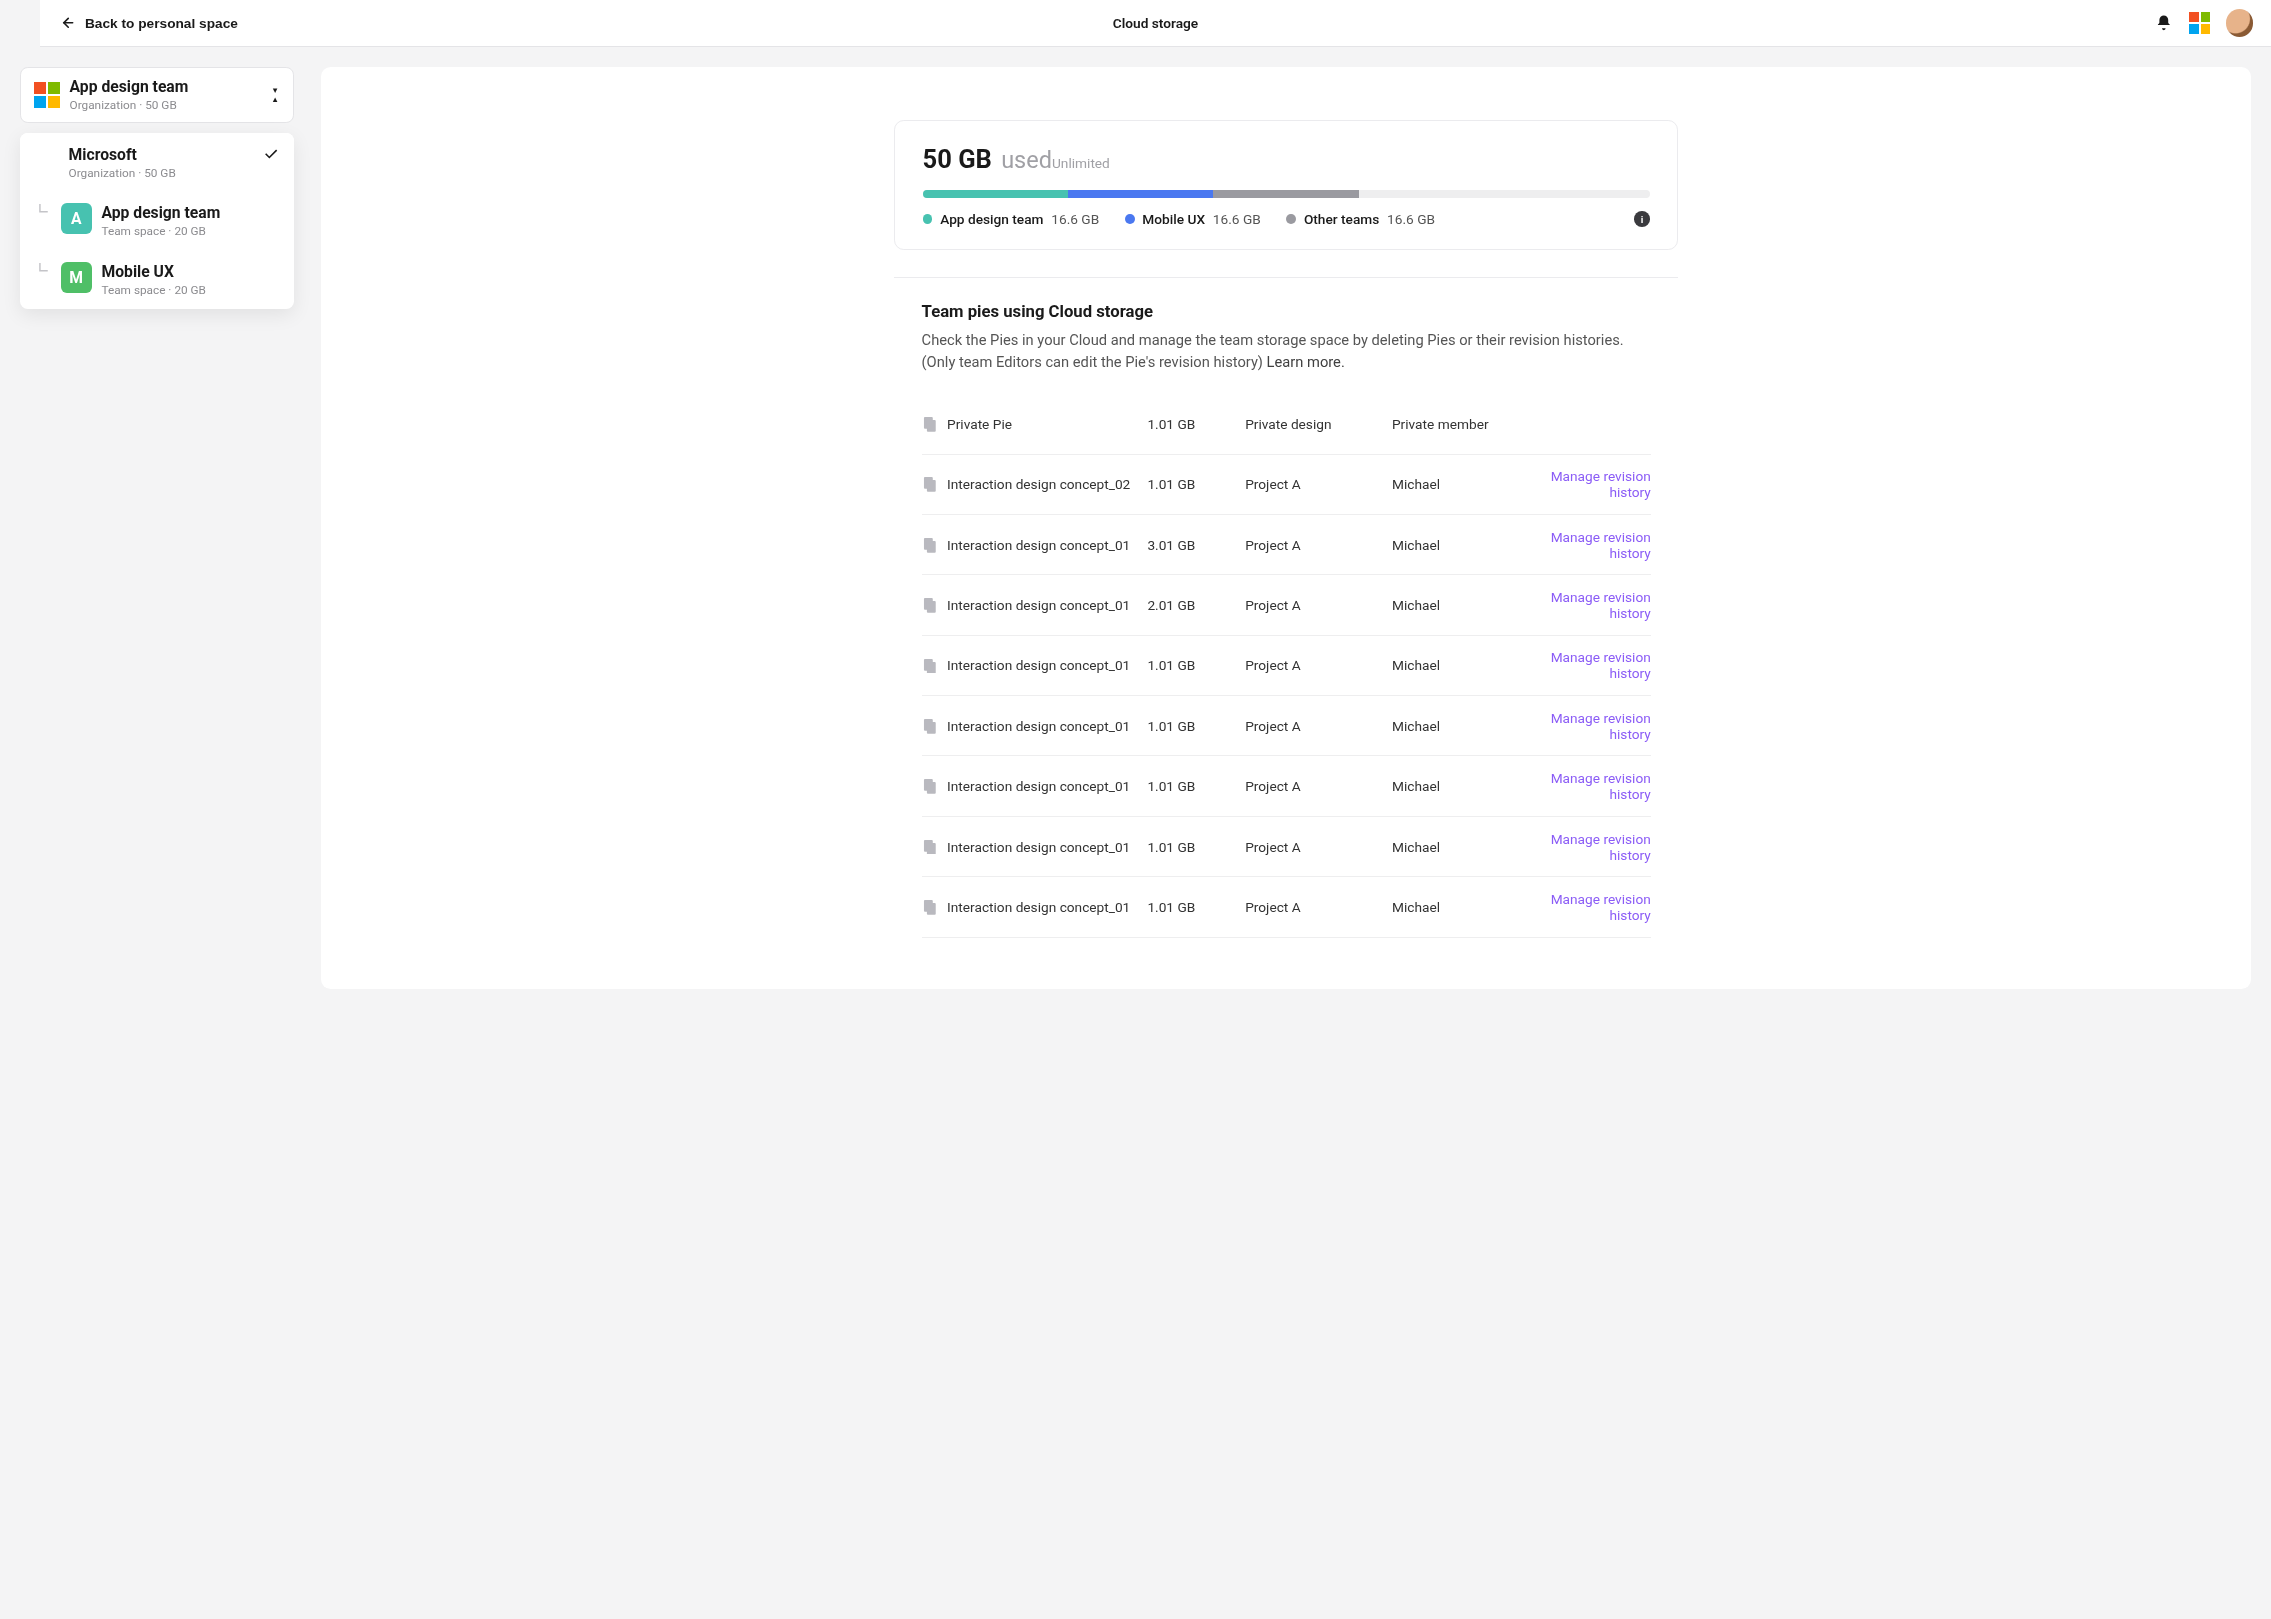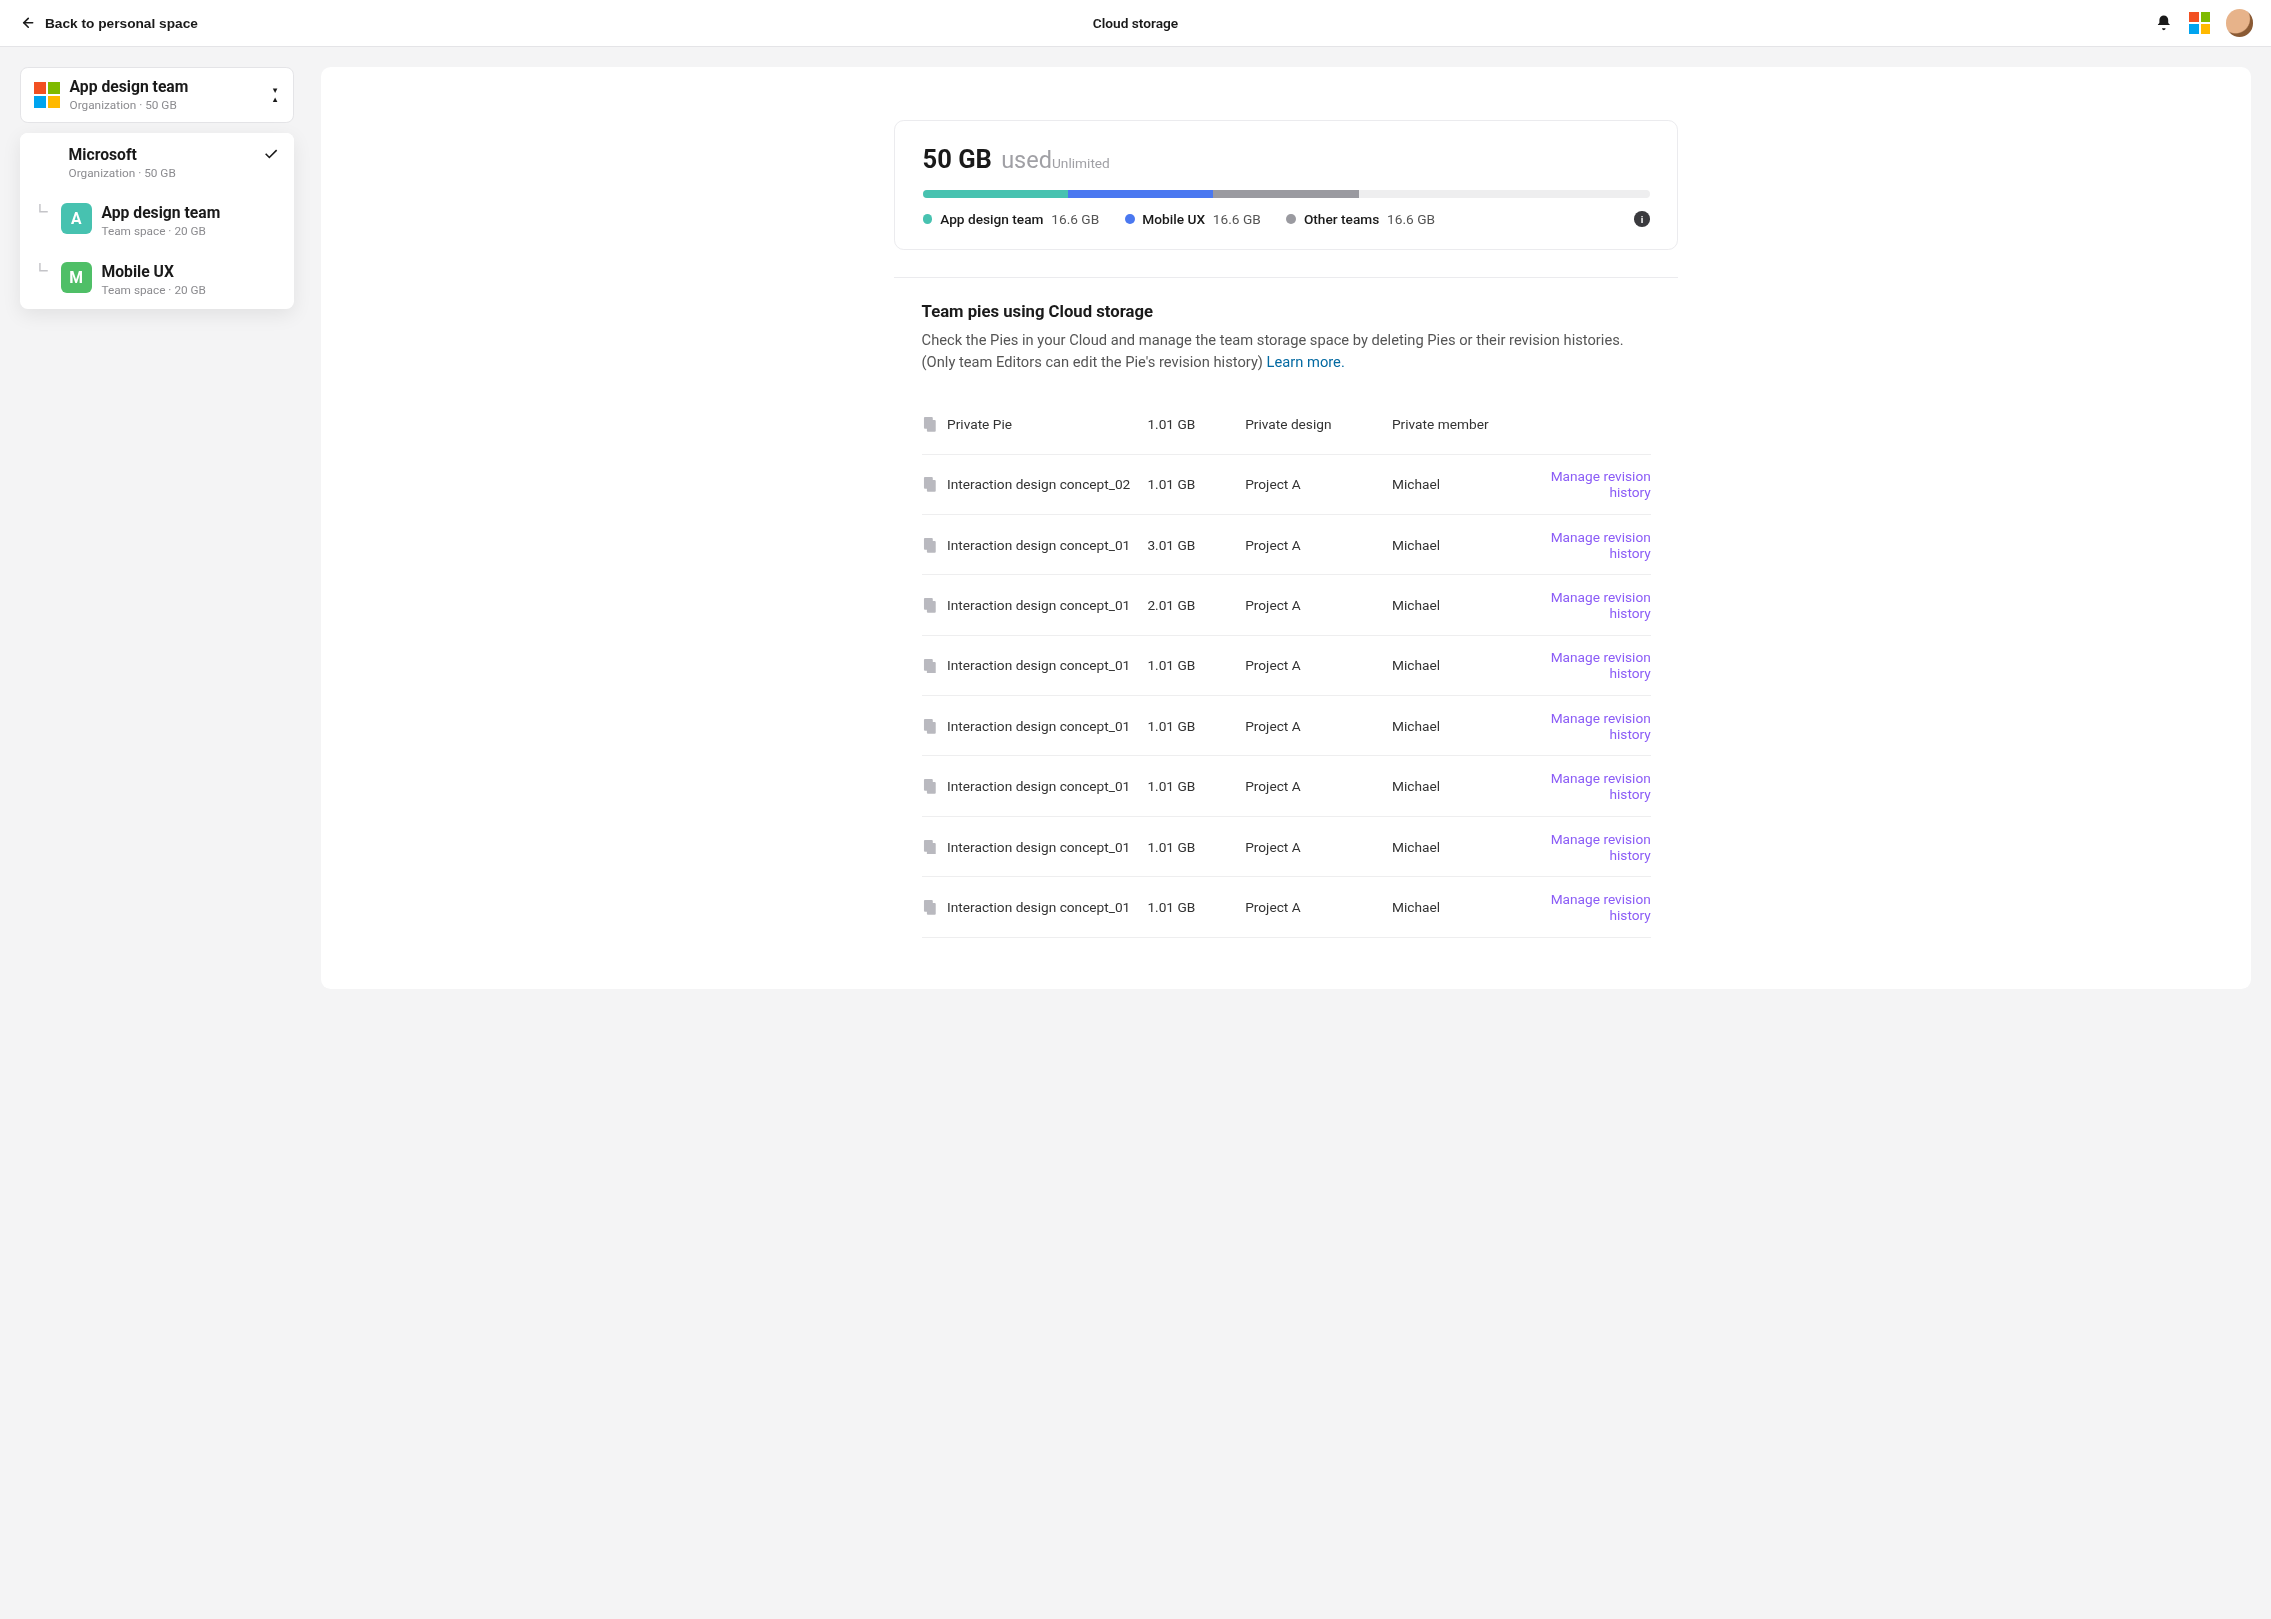--- a/index.html
+++ b/index.html
@@ -10,20 +10,21 @@
     font-size: 13.7px;
   }
   .topbar {
     background: #fff;
     height: 47px;
     display: flex;
     align-items: center;
     padding: 0 17.6px;
     border-bottom: 1px solid #e4e4e7;
     position: relative;
+    margin-left: 40px;
   }
   .back-btn {
     display: flex;
     align-items: center;
     gap: 9.8px;
     background: none;
     border: none;
     font-size: 13.7px;
     font-weight: 600;
     cursor: pointer;
@@ -117,21 +118,21 @@
   .dot.c1{background:#47c2b0;}
   .dot.c2{background:#4a78f0;}
   .dot.c3{background:#9a9aa0;}
   .legend .name{font-weight:500;}
   .legend .val{color:#555;}
   .info-dot{ width:15.7px; height:15.7px; border-radius:50%; background:#3a3a3e; color:#fff;
     display:flex; align-items:center; justify-content:center; font-size:9.8px; font-weight:700; margin-left:auto;}
   .pies-section { border-top:1px solid #ebebee; padding:23.5px 27.4px 0; max-width:784px; margin:12px auto;}
   .pies-section h2 { font-size:16.7px; font-weight:700; margin-bottom:7.8px; }
   .pies-section p { font-size:14.7px; color:#555; line-height:1.5; }
-  .pies-section a { color:#0369a1; text-decoration:none; cursor:pointer;}
+  .pies-section a { color:#404040; text-decoration:none; cursor:pointer;}
   .table { margin-top:21.6px; }
   .thead, .trow { display:grid; grid-template-columns: 216px 88px 137px 137px 1fr; gap:9.8px; align-items:center; padding:13.7px 0; border-bottom:1px solid #eeeeef;}
   .thead { font-weight:600; font-size:13.7px; color:#333; border-bottom:1px solid #e4e4e7;}
   .trow { font-size:13.7px; color:#333;}
   .name-cell{display:flex; align-items:center; gap:9.8px;}
   .pie-icon{width:15.7px; height:15.7px; display:block;}
   .pie-icon rect{fill:#b9b9bf;}
   .trow .action { text-align:right; }
   .trow .action a{color:#8b5cf6; cursor:pointer; text-decoration:none;}
   .trow:first-of-type .action{visibility:hidden;}

